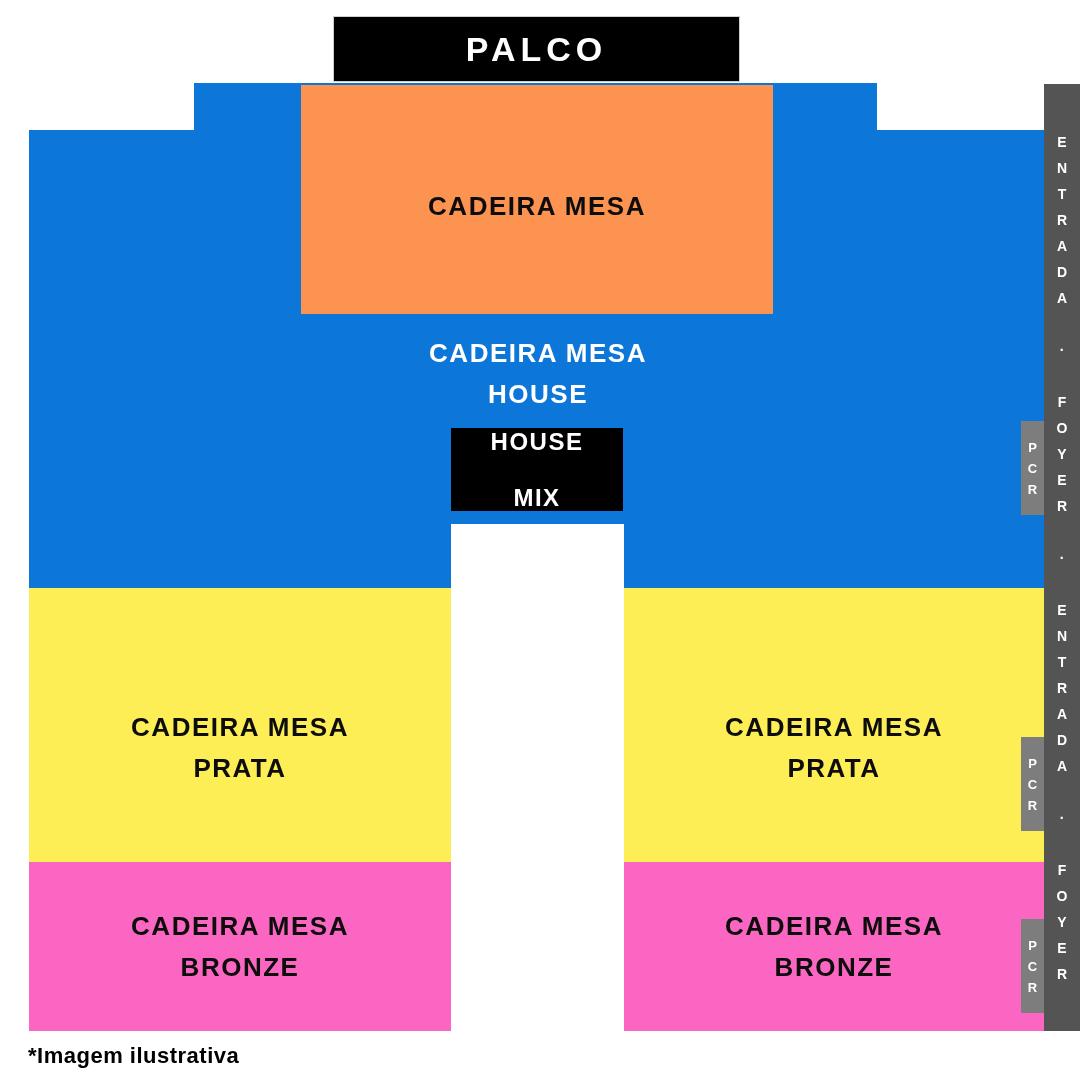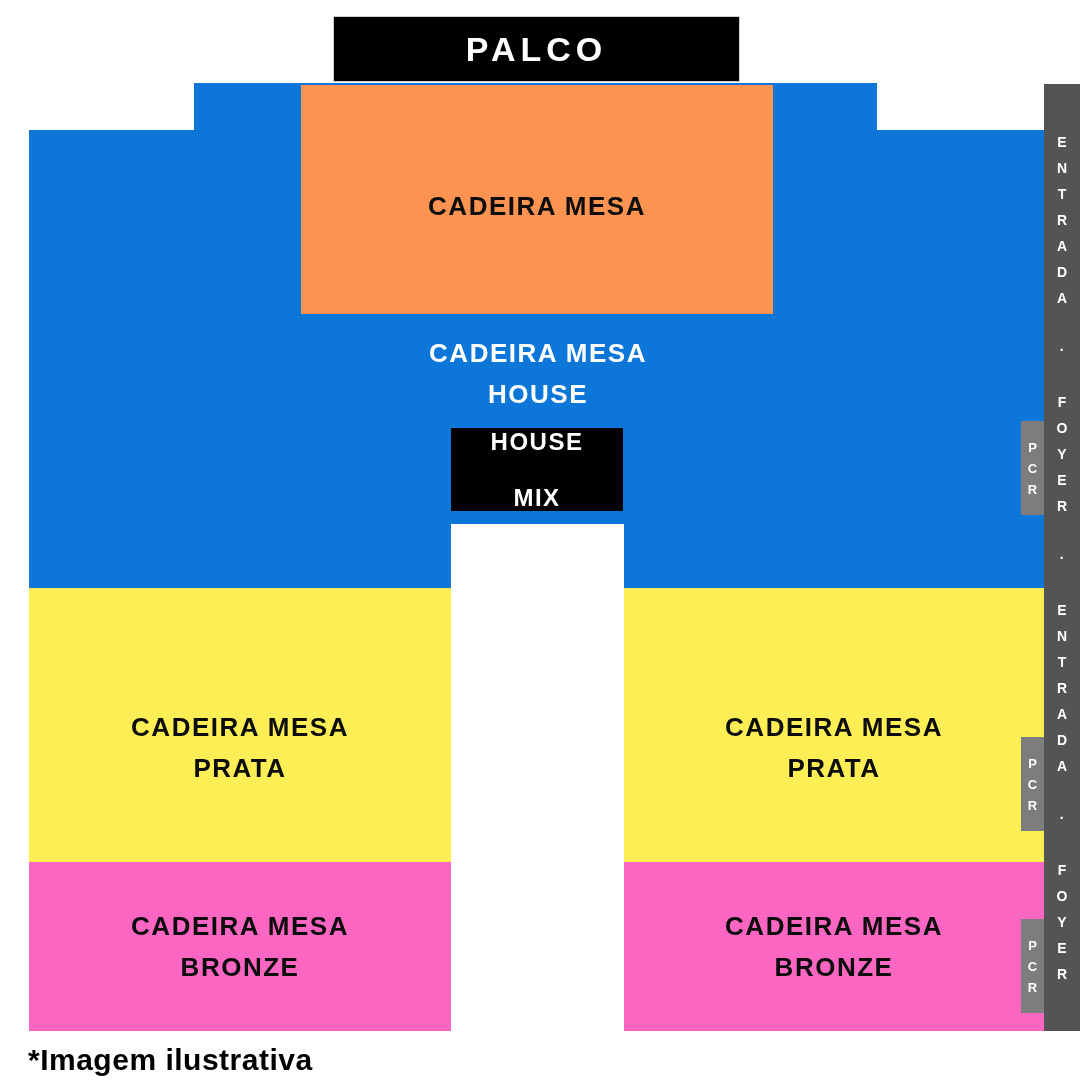--- a/index.html
+++ b/index.html
@@ -46,21 +46,21 @@
   
   .pcr{
     width:23px;height:94px;left:1021px;
     display:flex;flex-direction:column;align-items:center;justify-content:center;
     color:#fff;font-weight:700;font-size:13px;
   }
   .pcr .vchar{height:21px;display:flex;align-items:center;justify-content:center;}
   .pcr1{top:413px;}
   .pcr2{top:729px;}
   .pcr3{top:911px;}
-  .footnote{left:28px;top:1035px;font-weight:700;font-size:30px;color:#000;letter-spacing:0.5px;}
+  .footnote{left:28px;top:1035px;font-weight:700;font-size:22px;color:#000;letter-spacing:0.5px;}
   .line{display:block;}
 </style>
 </head>
 <body>
 
 <div class="canvas">
 
   <div class="abs stage" style="background: rgb(0, 0, 0);">
     <span>PALCO</span>
   </div>

